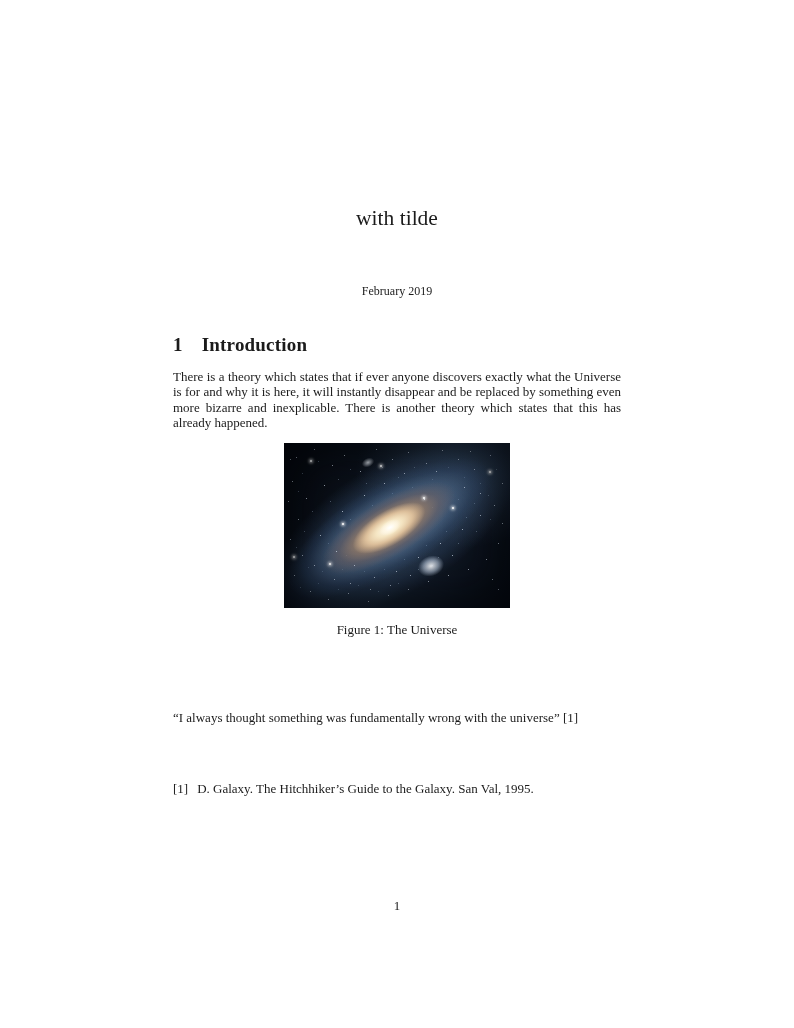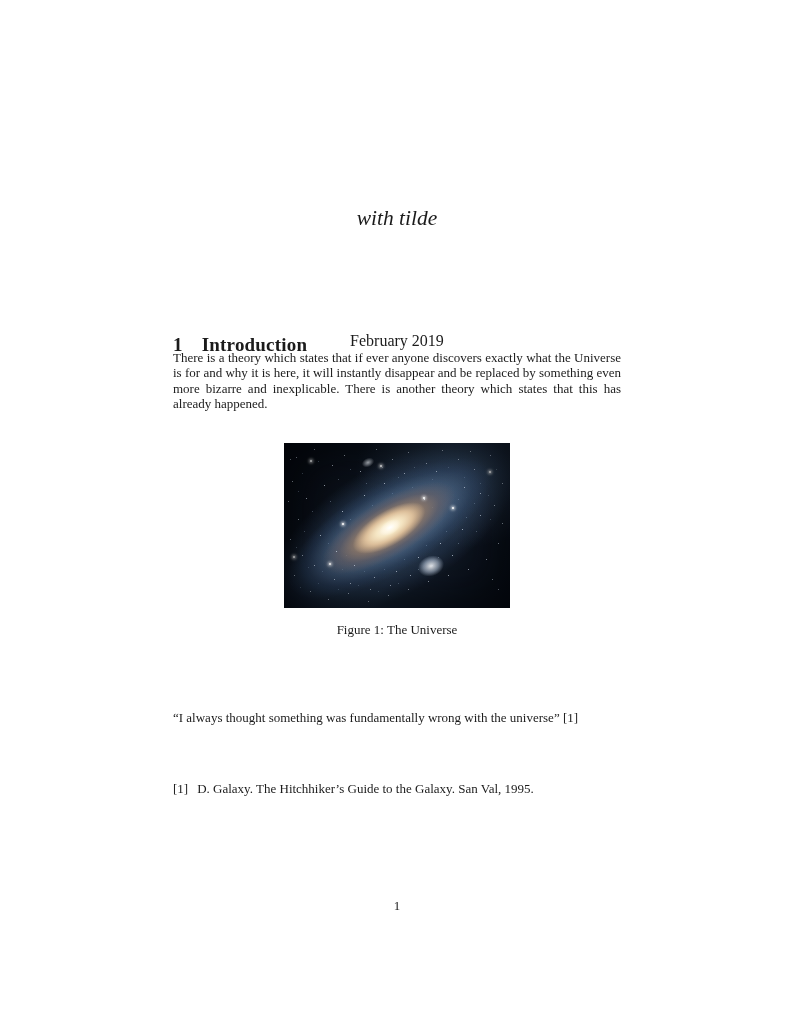--- a/index.html
+++ b/index.html
@@ -9,36 +9,36 @@
     height: 1028px;
     background: #ffffff;
     font-family: "Liberation Serif", "DejaVu Serif", serif;
     color: #1b1b1b;
     overflow: hidden;
     margin: 0 auto;
   }
   .centered { position: absolute; left: 0; right: 0; text-align: center; }
   .col { position: absolute; left: 173px; width: 448px; }
 
-  .doc-title   { top: 206px; font-size: 21.5px; font-style: italic; }
+  .doc-title   { top: 206px; font-size: 21.5px; }
   .doc-author  { top: 252px; font-size: 14.5px; }
-  .doc-date    { top: 284px; font-size: 16px; margin-top: 48px; }
+  .doc-date    { top: 284px; font-size: 12px; }
 
   .sec-heading { font-size: 19px; font-weight: 700; letter-spacing: 0.2px; }
   .sec-heading .sec-num { display: inline-block; margin-right: 19px; }
   .sec-1 { top: 334px; font-family: Liberation Serif, serif; }
   .sec-2 { top: 677px; }
   .refs-heading { top: 747px; font-size: 19px; font-weight: 700; }
 
   .body-par {
     font-size: 13px;
     line-height: 15.4px;
     text-align: justify;
   }
-  .intro-par { top: 350px; }
+  .intro-par { top: 369px; }
   .concl-par { top: 710px; text-align: left; }
 
   .ref-item { top: 781px; font-size: 13px; line-height: 15.4px; display: flex; }
   .ref-label { flex: 0 0 auto; margin-right: 9px; }
   .ref-text .italic { }
 
   .fig-caption { top: 622px; font-size: 13px; }
   .page-number { top: 898px; font-size: 13px; }
 
   

